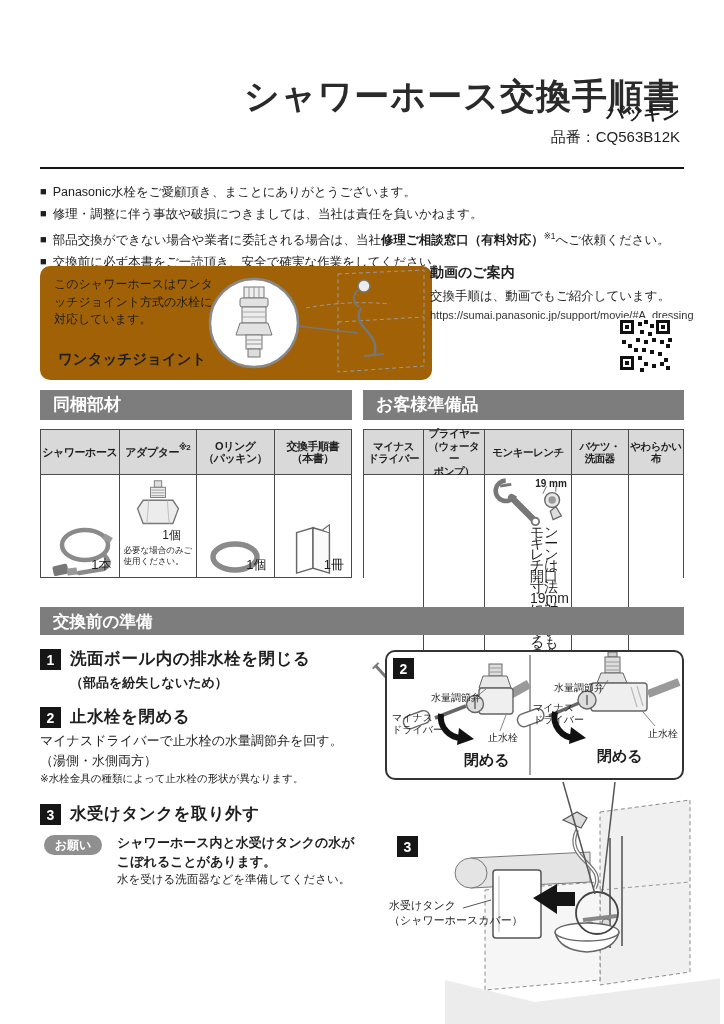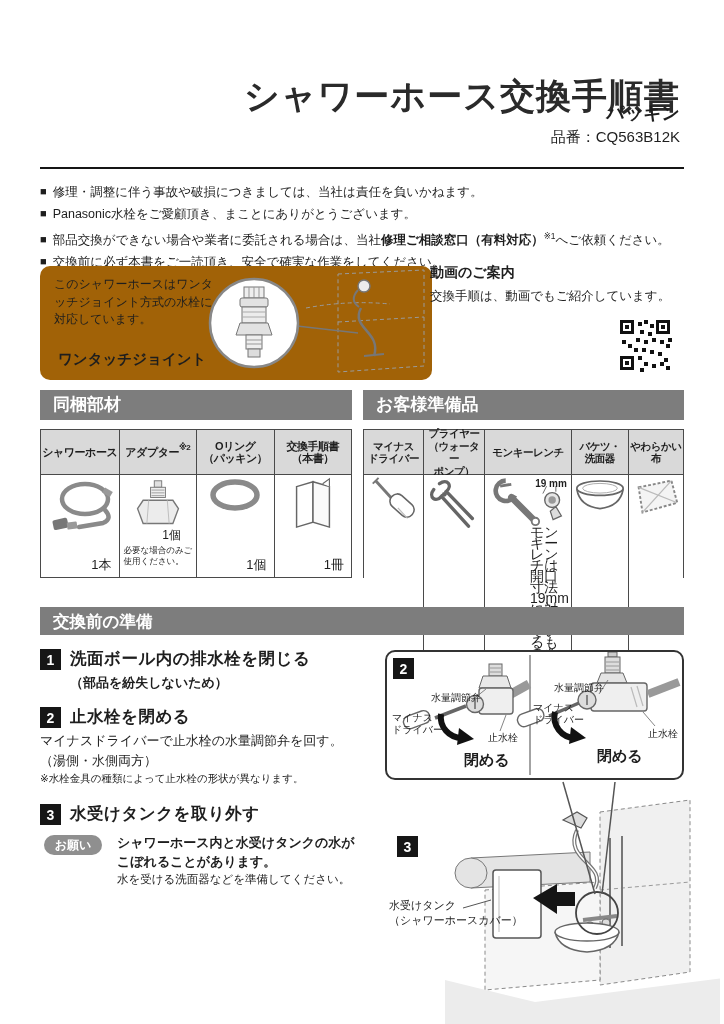--- a/index.html
+++ b/index.html
@@ -34,21 +34,21 @@
   .bar-customer{left:363px;top:390px;width:321px;}
   .bar-prep{left:40px;top:607px;width:644px;height:28px;line-height:28px;font-size:16.5px;}
   
   .ptable{position:absolute;top:429px;border:1px solid #4a4a4a;display:grid;box-sizing:border-box;background:#fff;}
   .t1{left:40px;width:312px;height:149px;grid-template-columns:repeat(4,1fr);grid-template-rows:45px 1fr;}
   .t2{left:363px;width:321px;height:149px;grid-template-columns:61fr 63fr 83fr 57fr 57fr;grid-template-rows:45px 1fr;}
   .th{background:#d9d9d9;border-bottom:1px solid #4a4a4a;display:flex;align-items:center;justify-content:center;
       text-align:center;font-weight:bold;font-size:11px;line-height:12.5px;letter-spacing:-0.5px;padding:1px;position:relative;}
   .t2 .th{font-size:10.5px;}
   .th sup{font-size:8px;position:relative;top:-4px;}
-  .td{position:relative;display:flex;flex-direction:column;align-items:center;justify-content:flex-start;background:#fff;}
+  .td{position:relative;display:flex;flex-direction:column;align-items:center;justify-content:flex-end;background:#fff;}
   .bl{border-left:1px solid #4a4a4a;}
   .qty{position:absolute;right:7px;bottom:3px;font-size:13px;}
   .td-adapter{justify-content:flex-start;padding-top:3px;}
   .qty-inline{align-self:flex-end;margin:-3px 15px 0 0;font-size:12px;}
   .cell-note{font-size:8.5px;line-height:11px;text-align:left;align-self:stretch;padding:1px 2px 2px 4px;}
   .td-wrench{justify-content:flex-start;}
   .size-label{position:absolute;top:3px;right:4px;font-size:10px;font-weight:bold;}
   .tool-note{font-size:14px;line-height:11px;text-align:left;align-self:stretch;padding:0 2px 2px 4px;margin-left:41px;}
   
   .sq-num{position:absolute;width:21px;height:21px;background:#161616;color:#fff;font-size:14px;font-weight:bold;
@@ -76,22 +76,22 @@
 <body>
 
 <div class="page">
 
   <h1 class="doc-title">シャワーホース交換手順書</h1>
   <div class="doc-subtitle">パッキン</div>
   <div class="doc-product">品番：CQ563B12K</div>
   <div class="rule"></div>
 
   <ul class="notices">
+    <li class="notice"><span>Panasonic水栓をご愛顧頂き、まことにありがとうございます。</span></li>
     <li class="notice"><span>修理・調整に伴う事故や破損につきましては、当社は責任を負いかねます。</span></li>
-    <li class="notice"><span>Panasonic水栓をご愛顧頂き、まことにありがとうございます。</span></li>
     <li class="notice"><span>部品交換ができない場合や業者に委託される場合は、当社</span><b>修理ご相談窓口（有料対応）</b><sup>※1</sup><span>へご依頼ください。</span></li>
     <li class="notice"><span>交換前に必ず本書をご一読頂き、安全で確実な作業をしてください。</span></li>
   </ul>
 
   <div class="joint-box">
     <p class="joint-desc">このシャワーホースはワンタッチジョイント方式の水栓に対応しています。</p>
     <svg class="joint-art" width="244" height="114" viewBox="0 0 244 114">
       <polygon points="150,8 236,4 236,100 150,106" fill="none" stroke="#9a9a9a" stroke-width="1" stroke-dasharray="4 3"></polygon>
       <line x1="150" y1="56" x2="236" y2="51" stroke="#9a9a9a" stroke-width="1" stroke-dasharray="4 3"></line>
       <path d="M118,42 Q160,34 202,38" fill="none" stroke="#9a9a9a" stroke-width="1" stroke-dasharray="4 3"></path>
@@ -114,20 +114,21 @@
       <line x1="58" y1="74" x2="74" y2="74" stroke="#999"></line>
         <line x1="58" y1="78" x2="74" y2="78" stroke="#999"></line>
       <rect x="60" y="83" width="12" height="8" fill="#ddd" stroke="#777"></rect>
     </svg>
     <div class="joint-label">ワンタッチジョイント</div>
   </div>
 
   <div class="video">
     <div class="video-heading">動画のご案内</div>
     <div class="video-body">交換手順は、動画でもご紹介しています。</div>
+    <div class="video-url">https://sumai.panasonic.jp/support/movie/#A_dressing</div>
     <svg class="qr" width="54" height="54" viewBox="0 0 54 54">
       <rect x="0" y="0" width="54" height="54" fill="#fff"></rect>
       <rect x="2" y="2" width="14" height="14" fill="#111"></rect>
         <rect x="5" y="5" width="8" height="8" fill="#fff"></rect>
         <rect x="7" y="7" width="4" height="4" fill="#111"></rect>
       <rect x="38" y="2" width="14" height="14" fill="#111"></rect>
         <rect x="41" y="5" width="8" height="8" fill="#fff"></rect>
         <rect x="43" y="7" width="4" height="4" fill="#111"></rect>
       <rect x="2" y="38" width="14" height="14" fill="#111"></rect>
         <rect x="5" y="41" width="8" height="8" fill="#fff"></rect>

